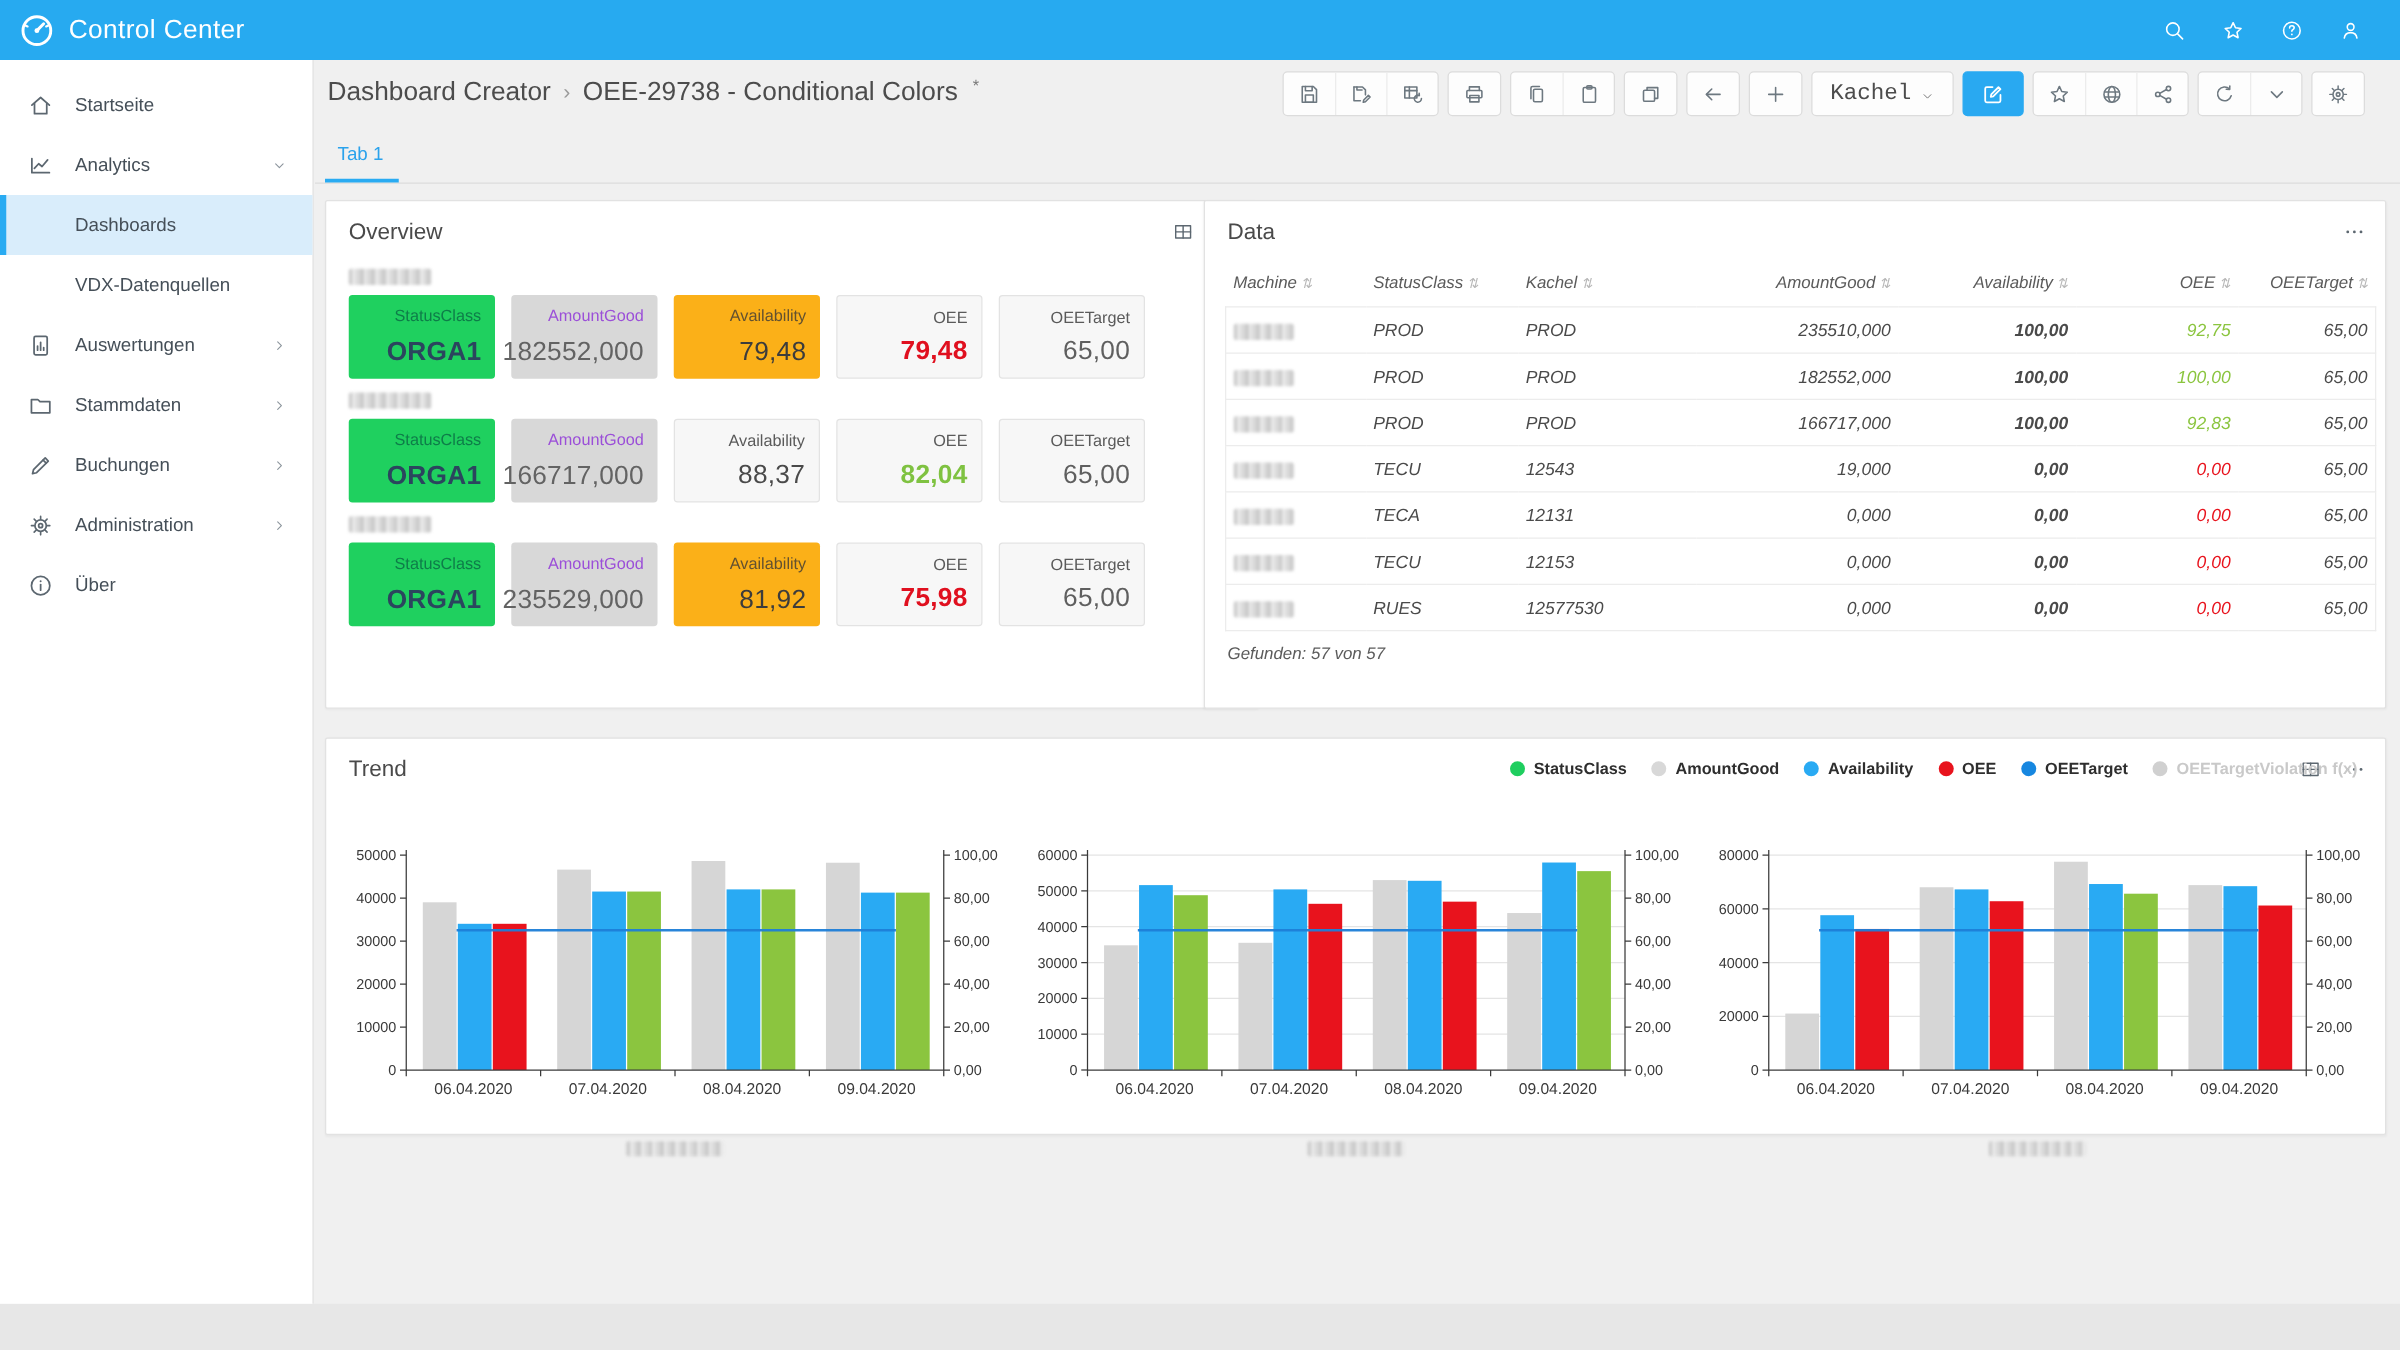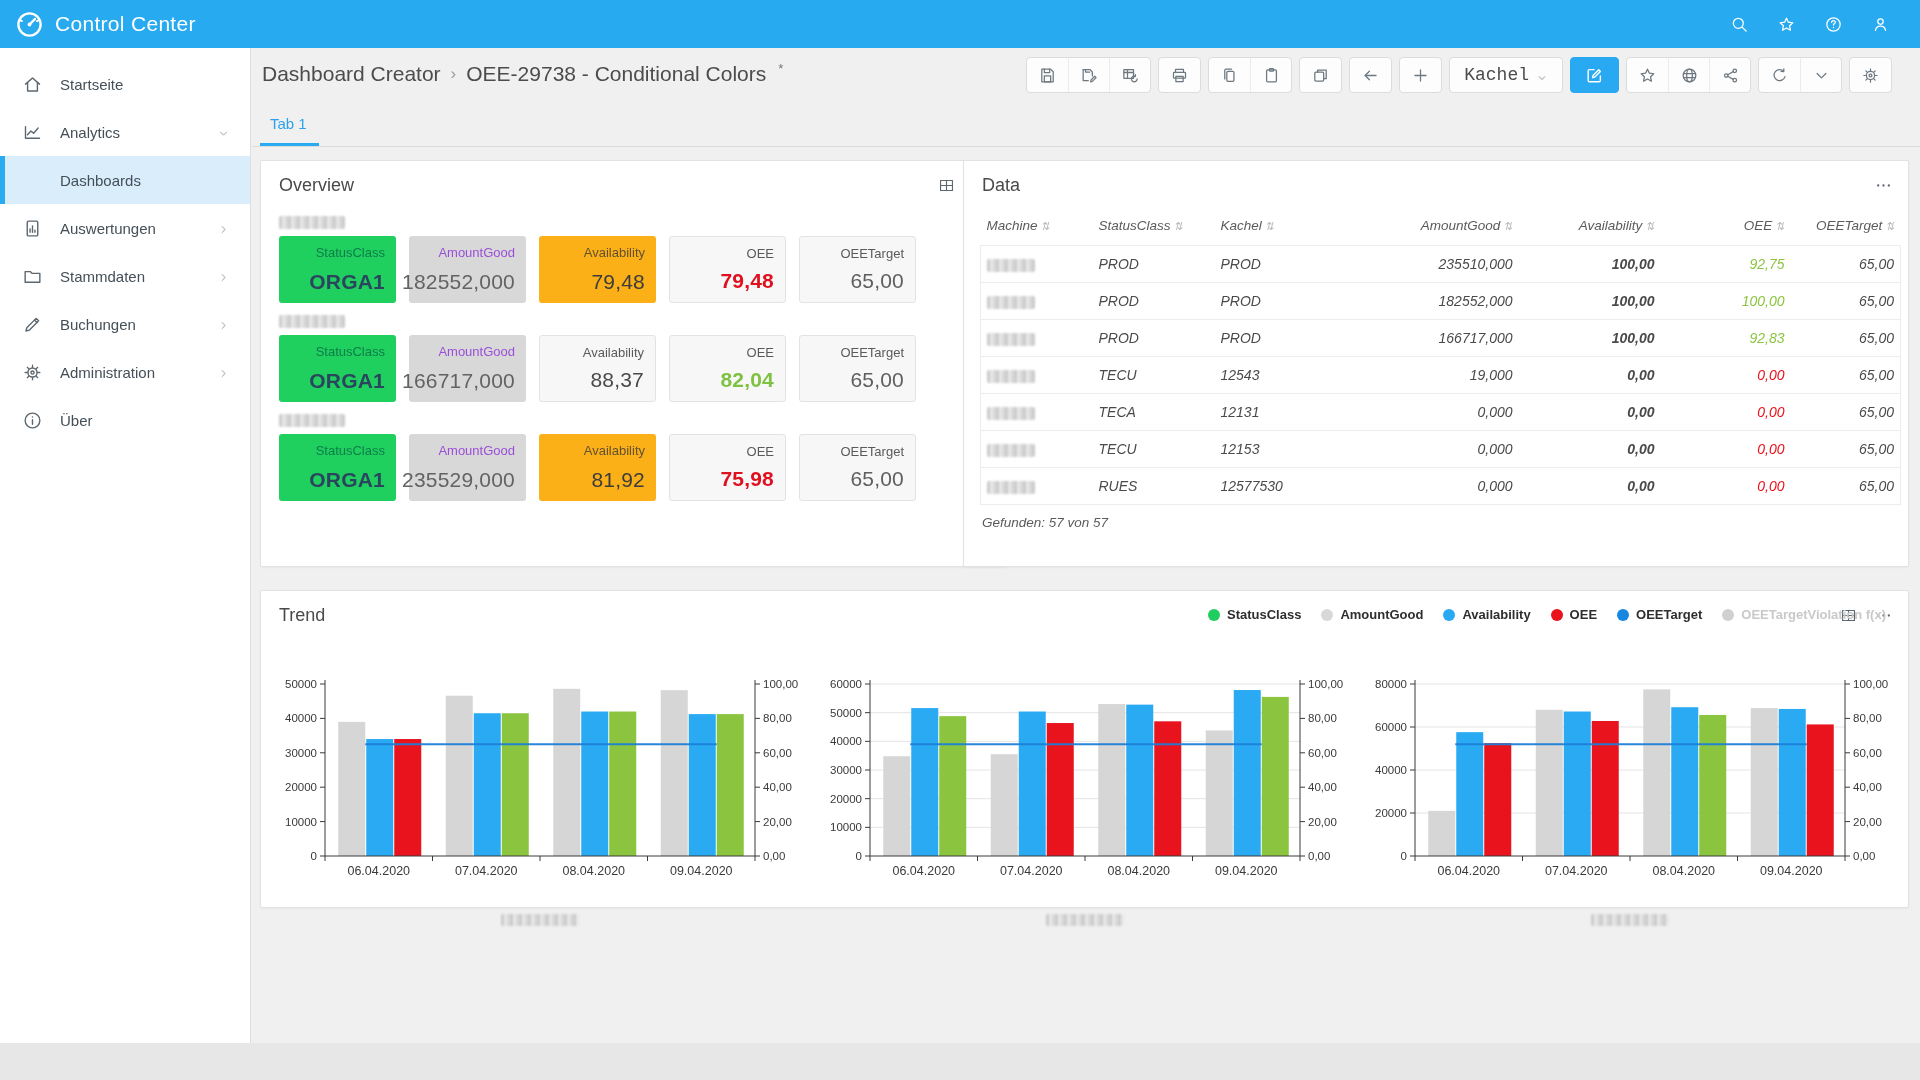--- a/index.html
+++ b/index.html
@@ -142,20 +142,23 @@
             <path d="M4 5.5 V18.5 H20"></path>
             <path d="M6.3 14.5 L10.2 10.3 L13.3 12.8 L18.4 6.8"></path>
           </svg></span>
         <span>Analytics</span>
         <span class="chev"><svg viewBox="0 0 24 24" width="100%" height="100%" fill="none" stroke="currentColor" stroke-width="1.6" stroke-linecap="round" stroke-linejoin="round">
             <path d="M6.5 9.5 L12 15 L17.5 9.5"></path>
           </svg></span>
       </div>
       <div class="side-item child active">
         <span>Dashboards</span>
+      </div>
+      <div class="side-item child">
+        <span>VDX-Datenquellen</span>
       </div>
       <div class="side-item">
         <span class="sicon"><svg viewBox="0 0 24 24" width="100%" height="100%" fill="none" stroke="currentColor" stroke-width="1.6" stroke-linecap="round" stroke-linejoin="round">
             <rect x="6" y="3.6" width="12" height="16.8" rx="1.4"></rect>
             <path d="M9.2 16.2 V12.4 M12 16.2 V9 M14.8 16.2 V13.8"></path>
           </svg></span>
         <span>Auswertungen</span>
         <span class="chev"><svg viewBox="0 0 24 24" width="100%" height="100%" fill="none" stroke="currentColor" stroke-width="1.6" stroke-linecap="round" stroke-linejoin="round">
             <path d="M9.5 6.5 L15 12 L9.5 17.5"></path>
           </svg></span>

